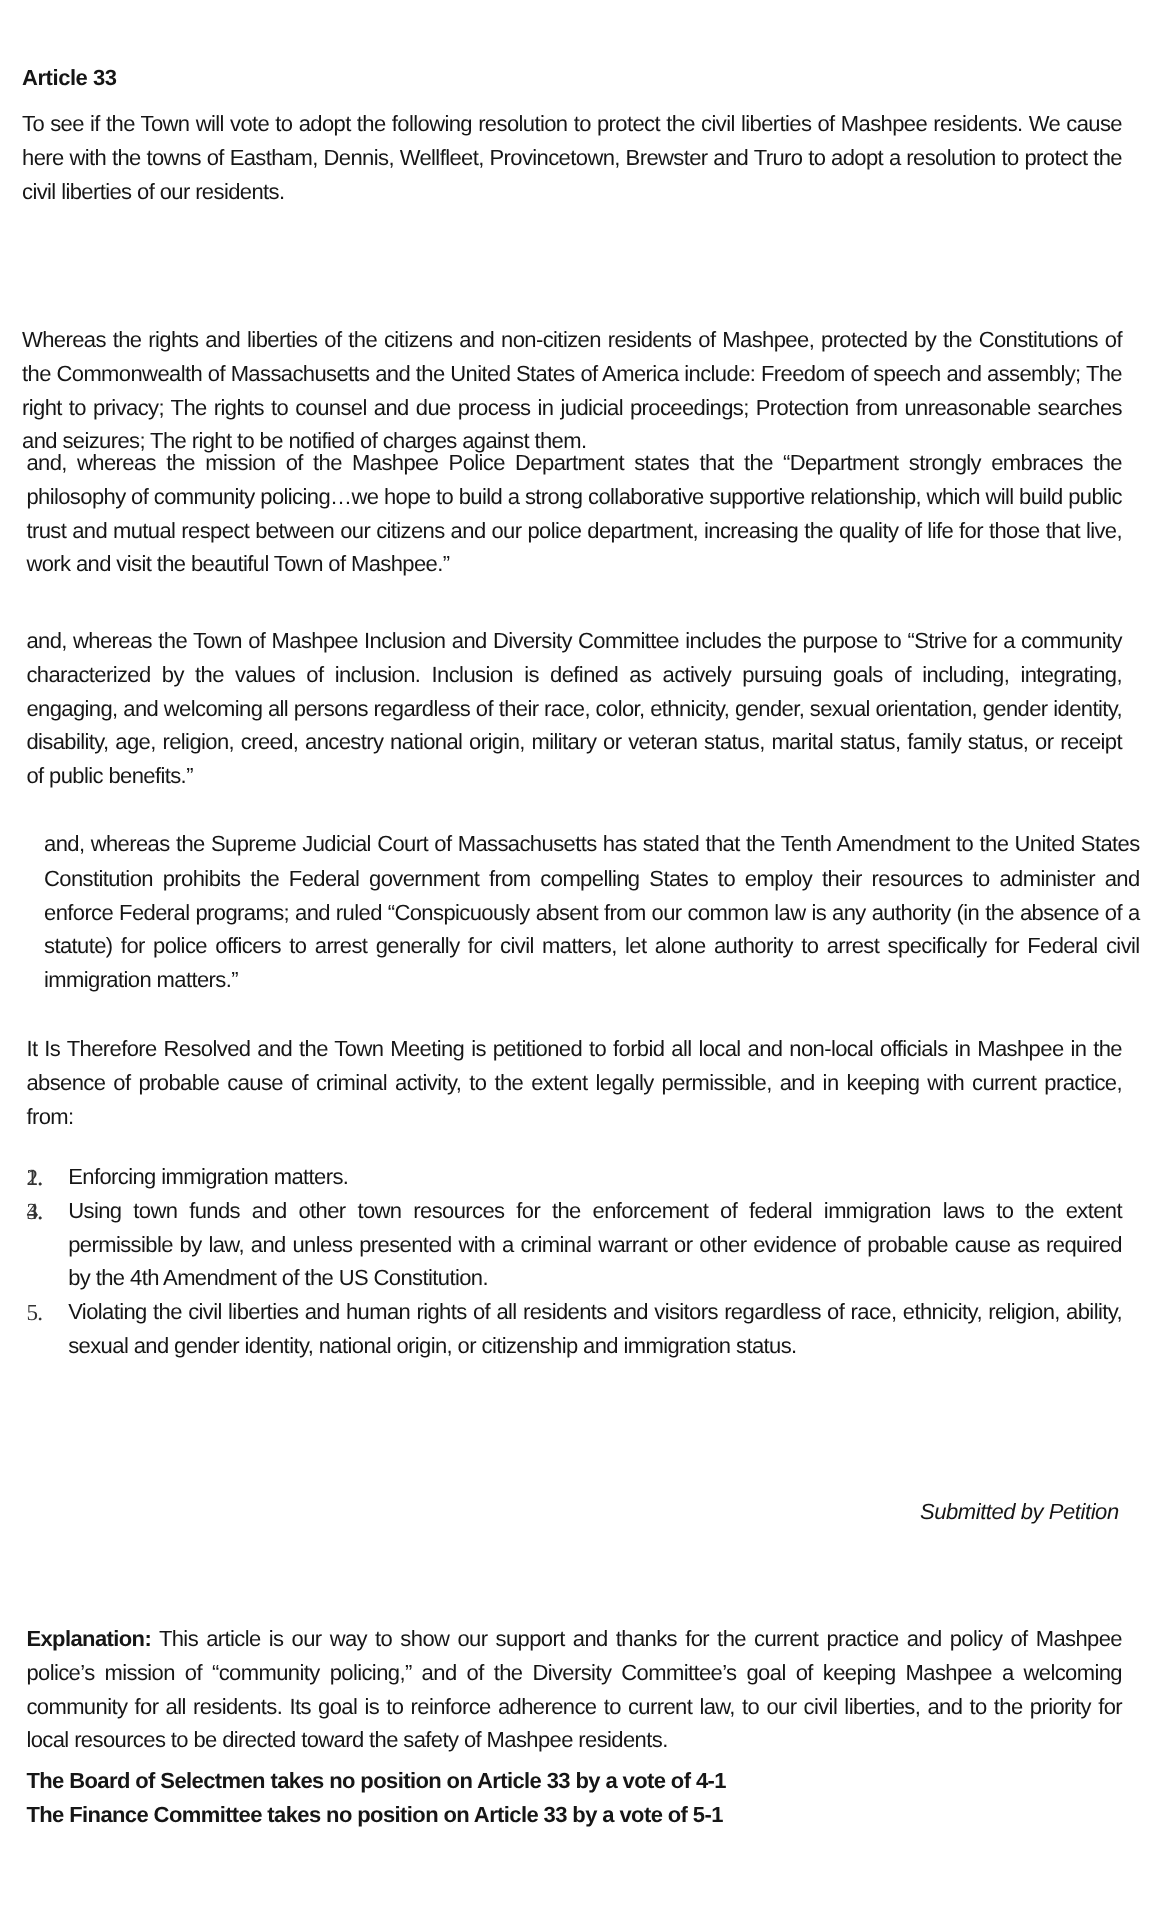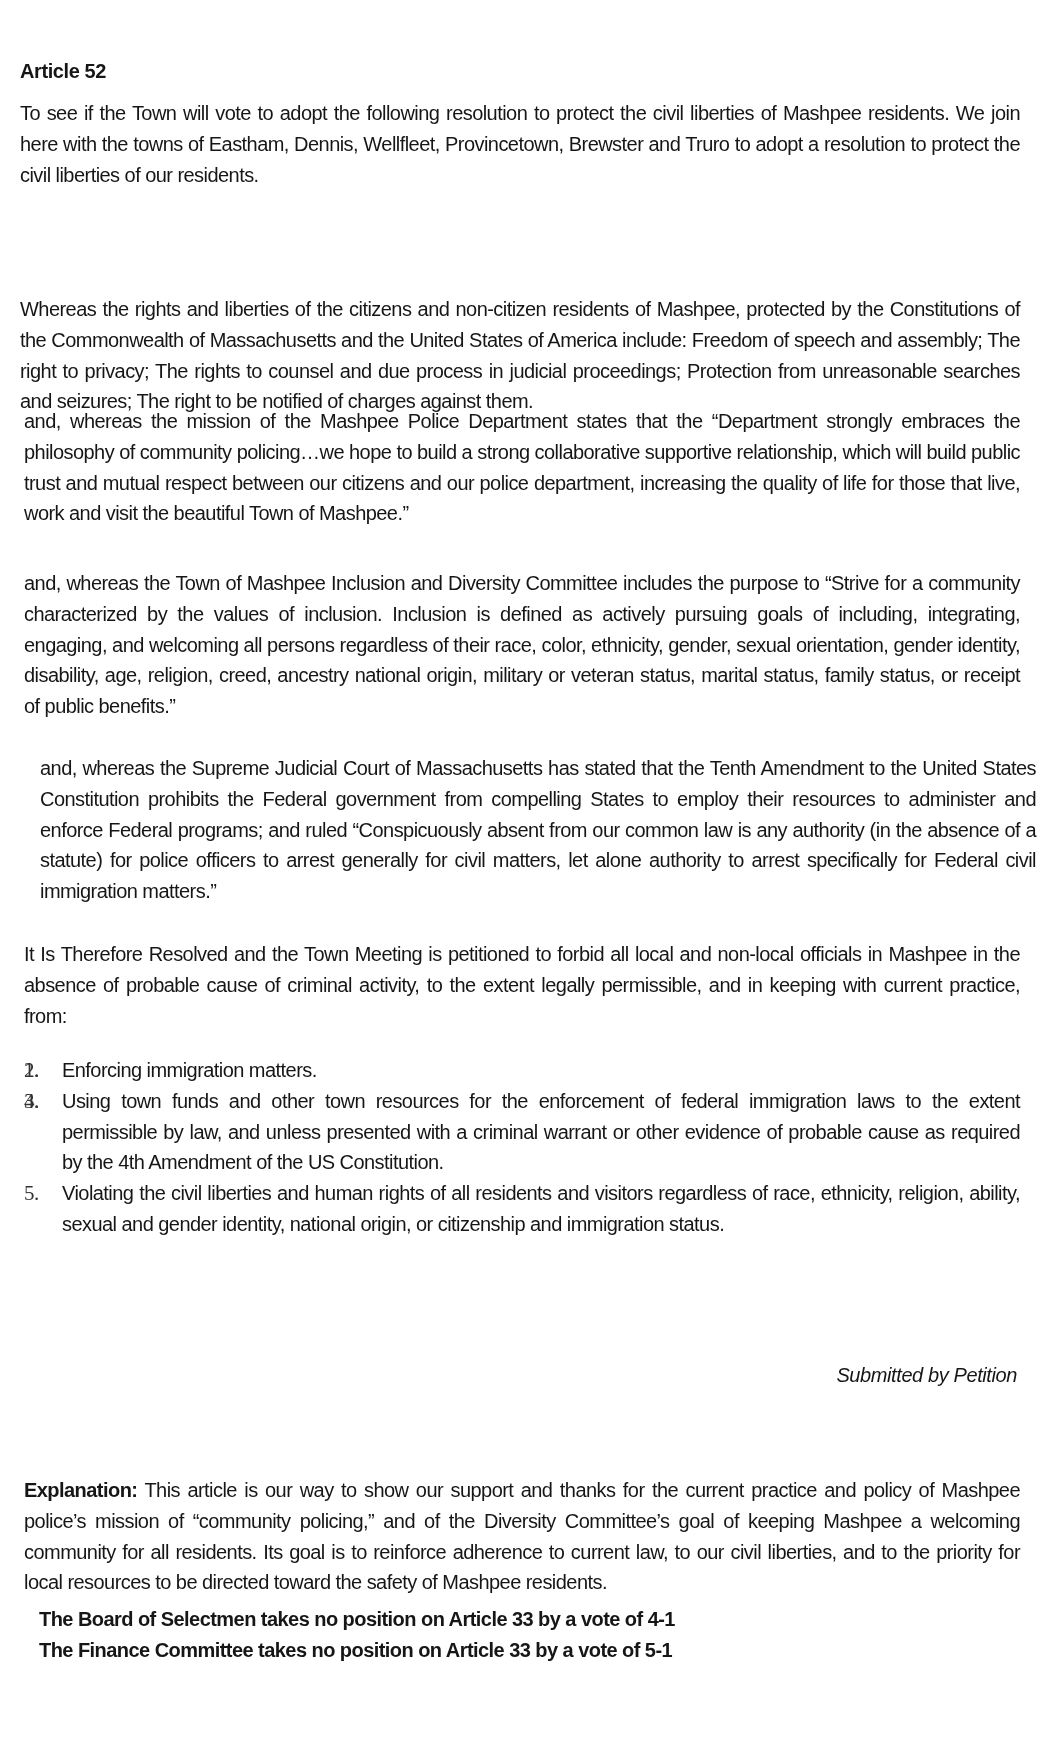--- a/index.html
+++ b/index.html
@@ -84,30 +84,30 @@
   .p-explanation .lbl { font-weight: bold; }
   .votes {
     position: absolute;
     left: 24px;
     top: 1604px;
     font-size: 20px;
     line-height: 30.5px;
     font-weight: bold;
     letter-spacing: -0.55px;
   }
-  .votes div { white-space: nowrap; margin-left: 15px; }
+  .votes div { white-space: nowrap; }
 </style>
 </head>
 <body>
 
 <div class="page">
 
-  <div class="title">Article 52</div>
+  <div class="title">Article 33</div>
 
-  <div class="blk left1 p-intro">To see if the Town will vote to adopt the following resolution to protect the civil liberties of Mashpee residents. We join here with the towns of Eastham, Dennis, Wellfleet, Provincetown, Brewster and Truro to adopt a resolution to protect the civil liberties of our residents.</div>
+  <div class="blk left1 p-intro">To see if the Town will vote to adopt the following resolution to protect the civil liberties of Mashpee residents. We cause here with the towns of Eastham, Dennis, Wellfleet, Provincetown, Brewster and Truro to adopt a resolution to protect the civil liberties of our residents.</div>
 
   <div class="blk left1 p-whereas1">Whereas the rights and liberties of the citizens and non-citizen residents of Mashpee, protected by the Constitutions of the Commonwealth of Massachusetts and the United States of America include: Freedom of speech and assembly; The right to privacy; The rights to counsel and due process in judicial proceedings; Protection from unreasonable searches and seizures; The right to be notified of charges against them.</div>
 
   <div class="blk left2 p-whereas2">and, whereas the mission of the Mashpee Police Department states that the “Department strongly embraces the philosophy of community policing…we hope to build a strong collaborative supportive relationship, which will build public trust and mutual respect between our citizens and our police department, increasing the quality of life for those that live, work and visit the beautiful Town of Mashpee.”</div>
 
   <div class="blk left2 p-whereas3">and, whereas the Town of Mashpee Inclusion and Diversity Committee includes the purpose to “Strive for a community characterized by the values of inclusion. Inclusion is defined as actively pursuing goals of including, integrating, engaging, and welcoming all persons regardless of their race, color, ethnicity, gender, sexual orientation, gender identity, disability, age, religion, creed, ancestry national origin, military or veteran status, marital status, family status, or receipt of public benefits.”</div>
 
   <div class="blk left2 p-whereas4">and, whereas the Supreme Judicial Court of Massachusetts has stated that the Tenth Amendment to the United States Constitution prohibits the Federal government from compelling States to employ their resources to administer and enforce Federal programs; and ruled “Conspicuously absent from our common law is any authority (in the absence of a statute) for police officers to arrest generally for civil matters, let alone authority to arrest specifically for Federal civil immigration matters.”</div>
 
   <div class="blk left2 p-resolved">It Is Therefore Resolved and the Town Meeting is petitioned to forbid all local and non-local officials in Mashpee in the absence of probable cause of criminal activity, to the extent legally permissible, and in keeping with current practice, from:</div>

